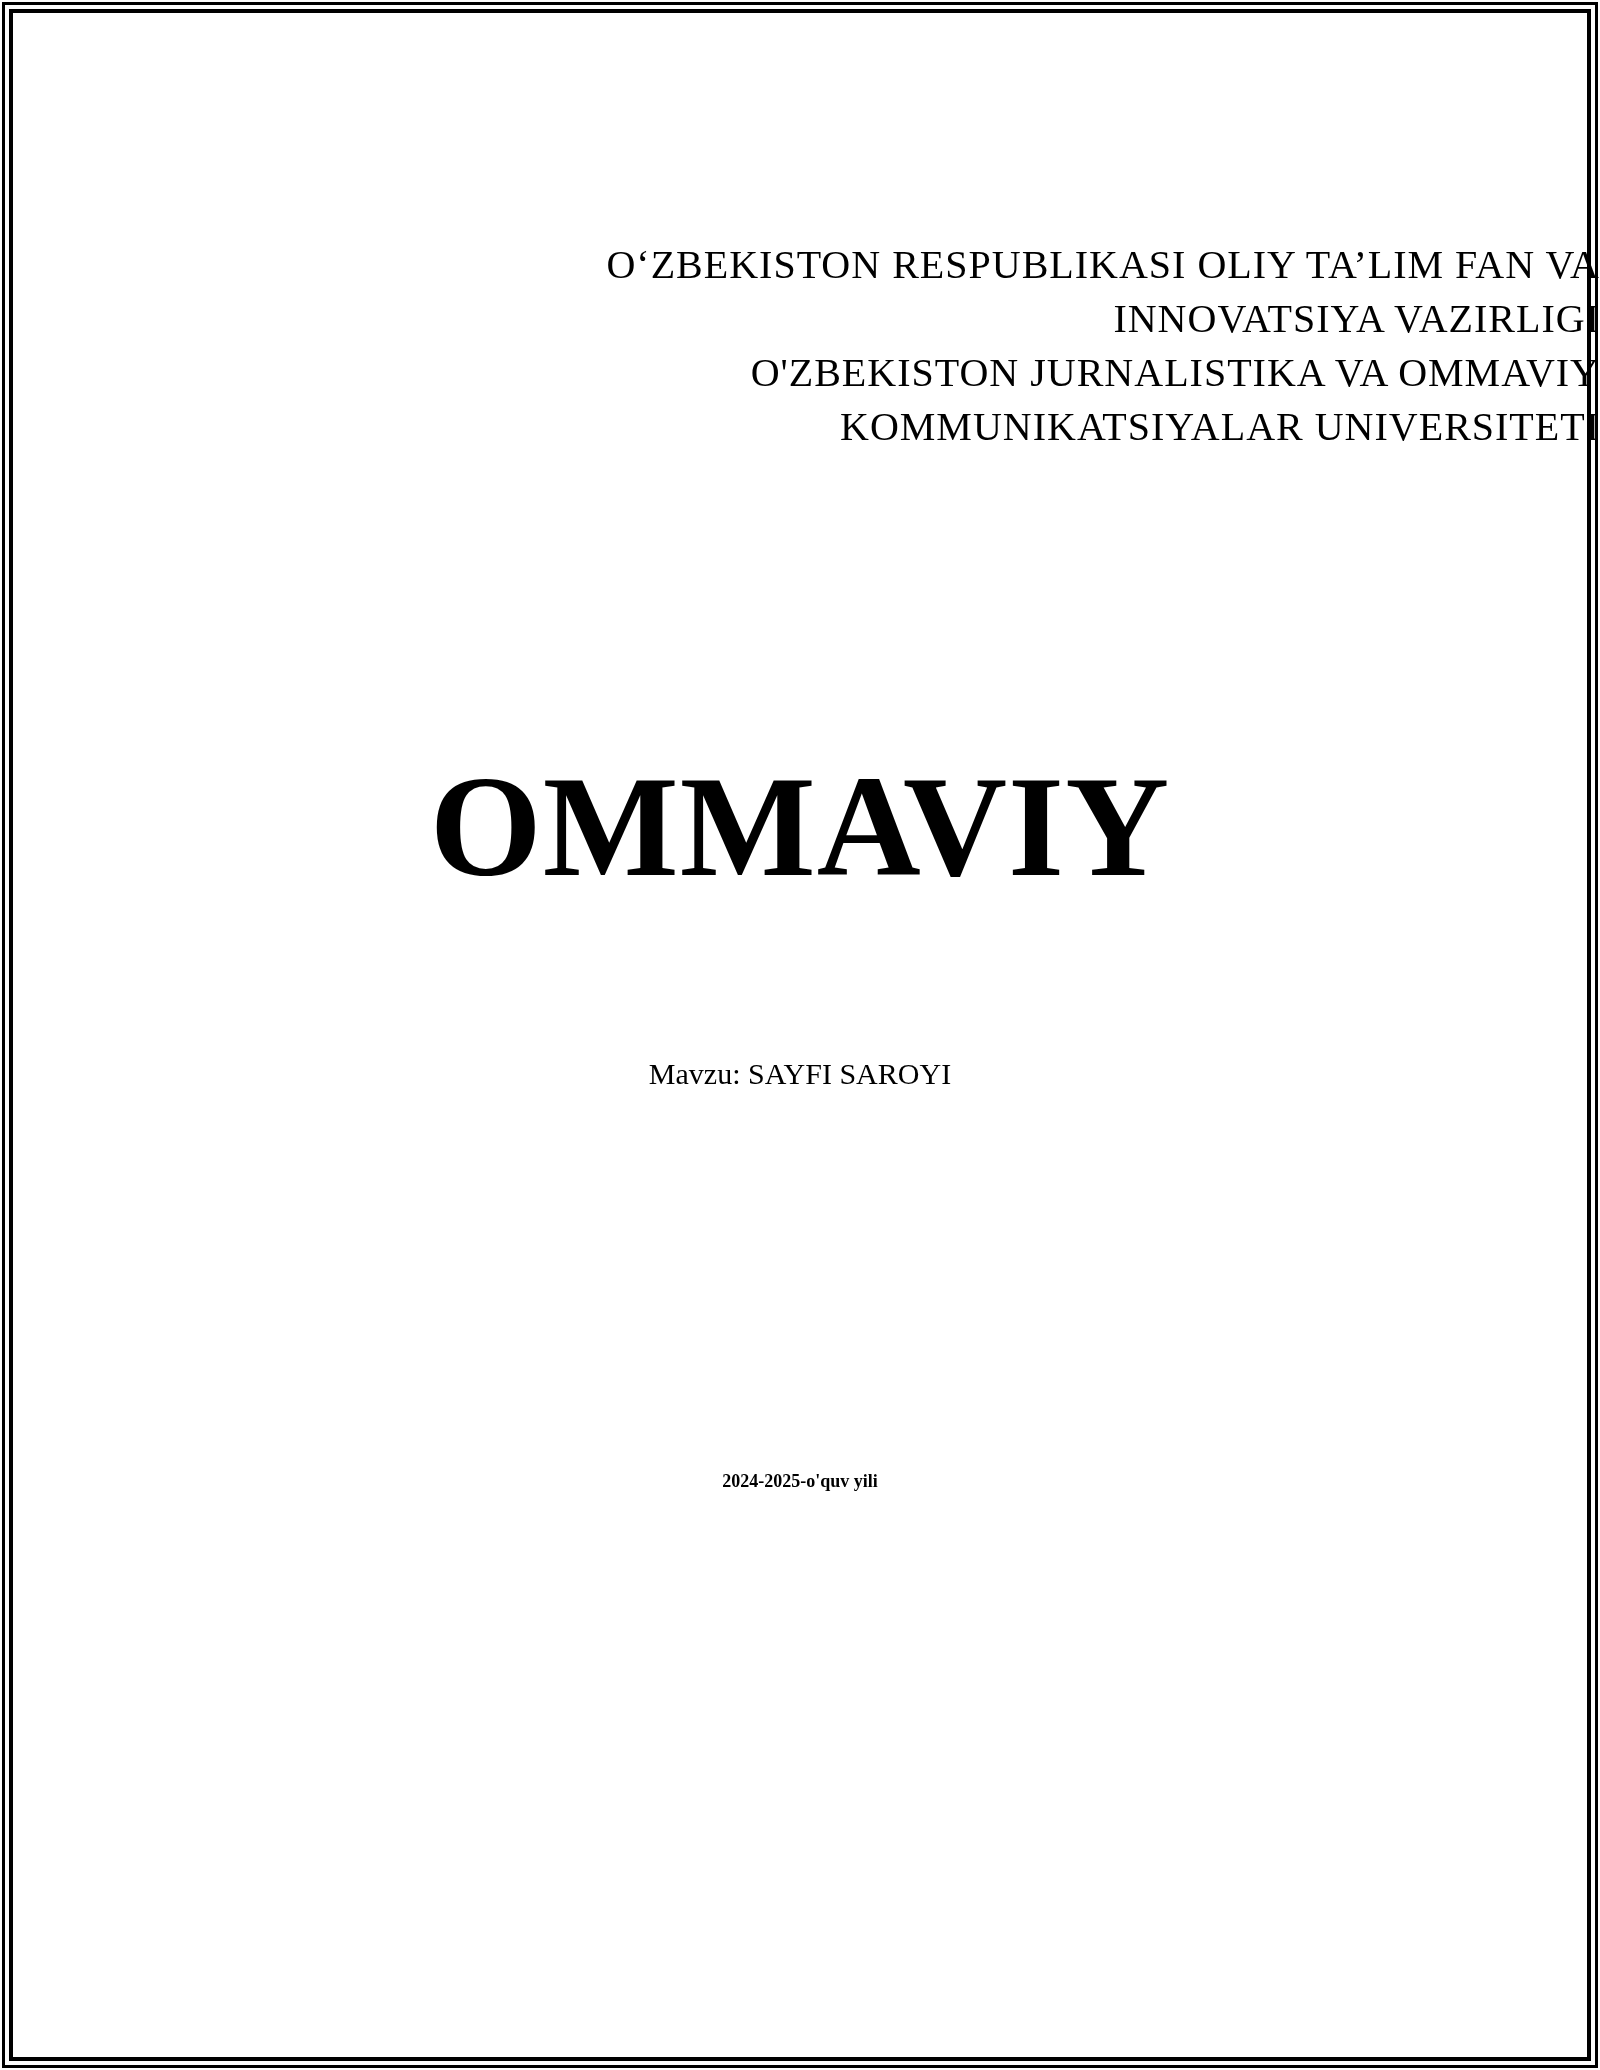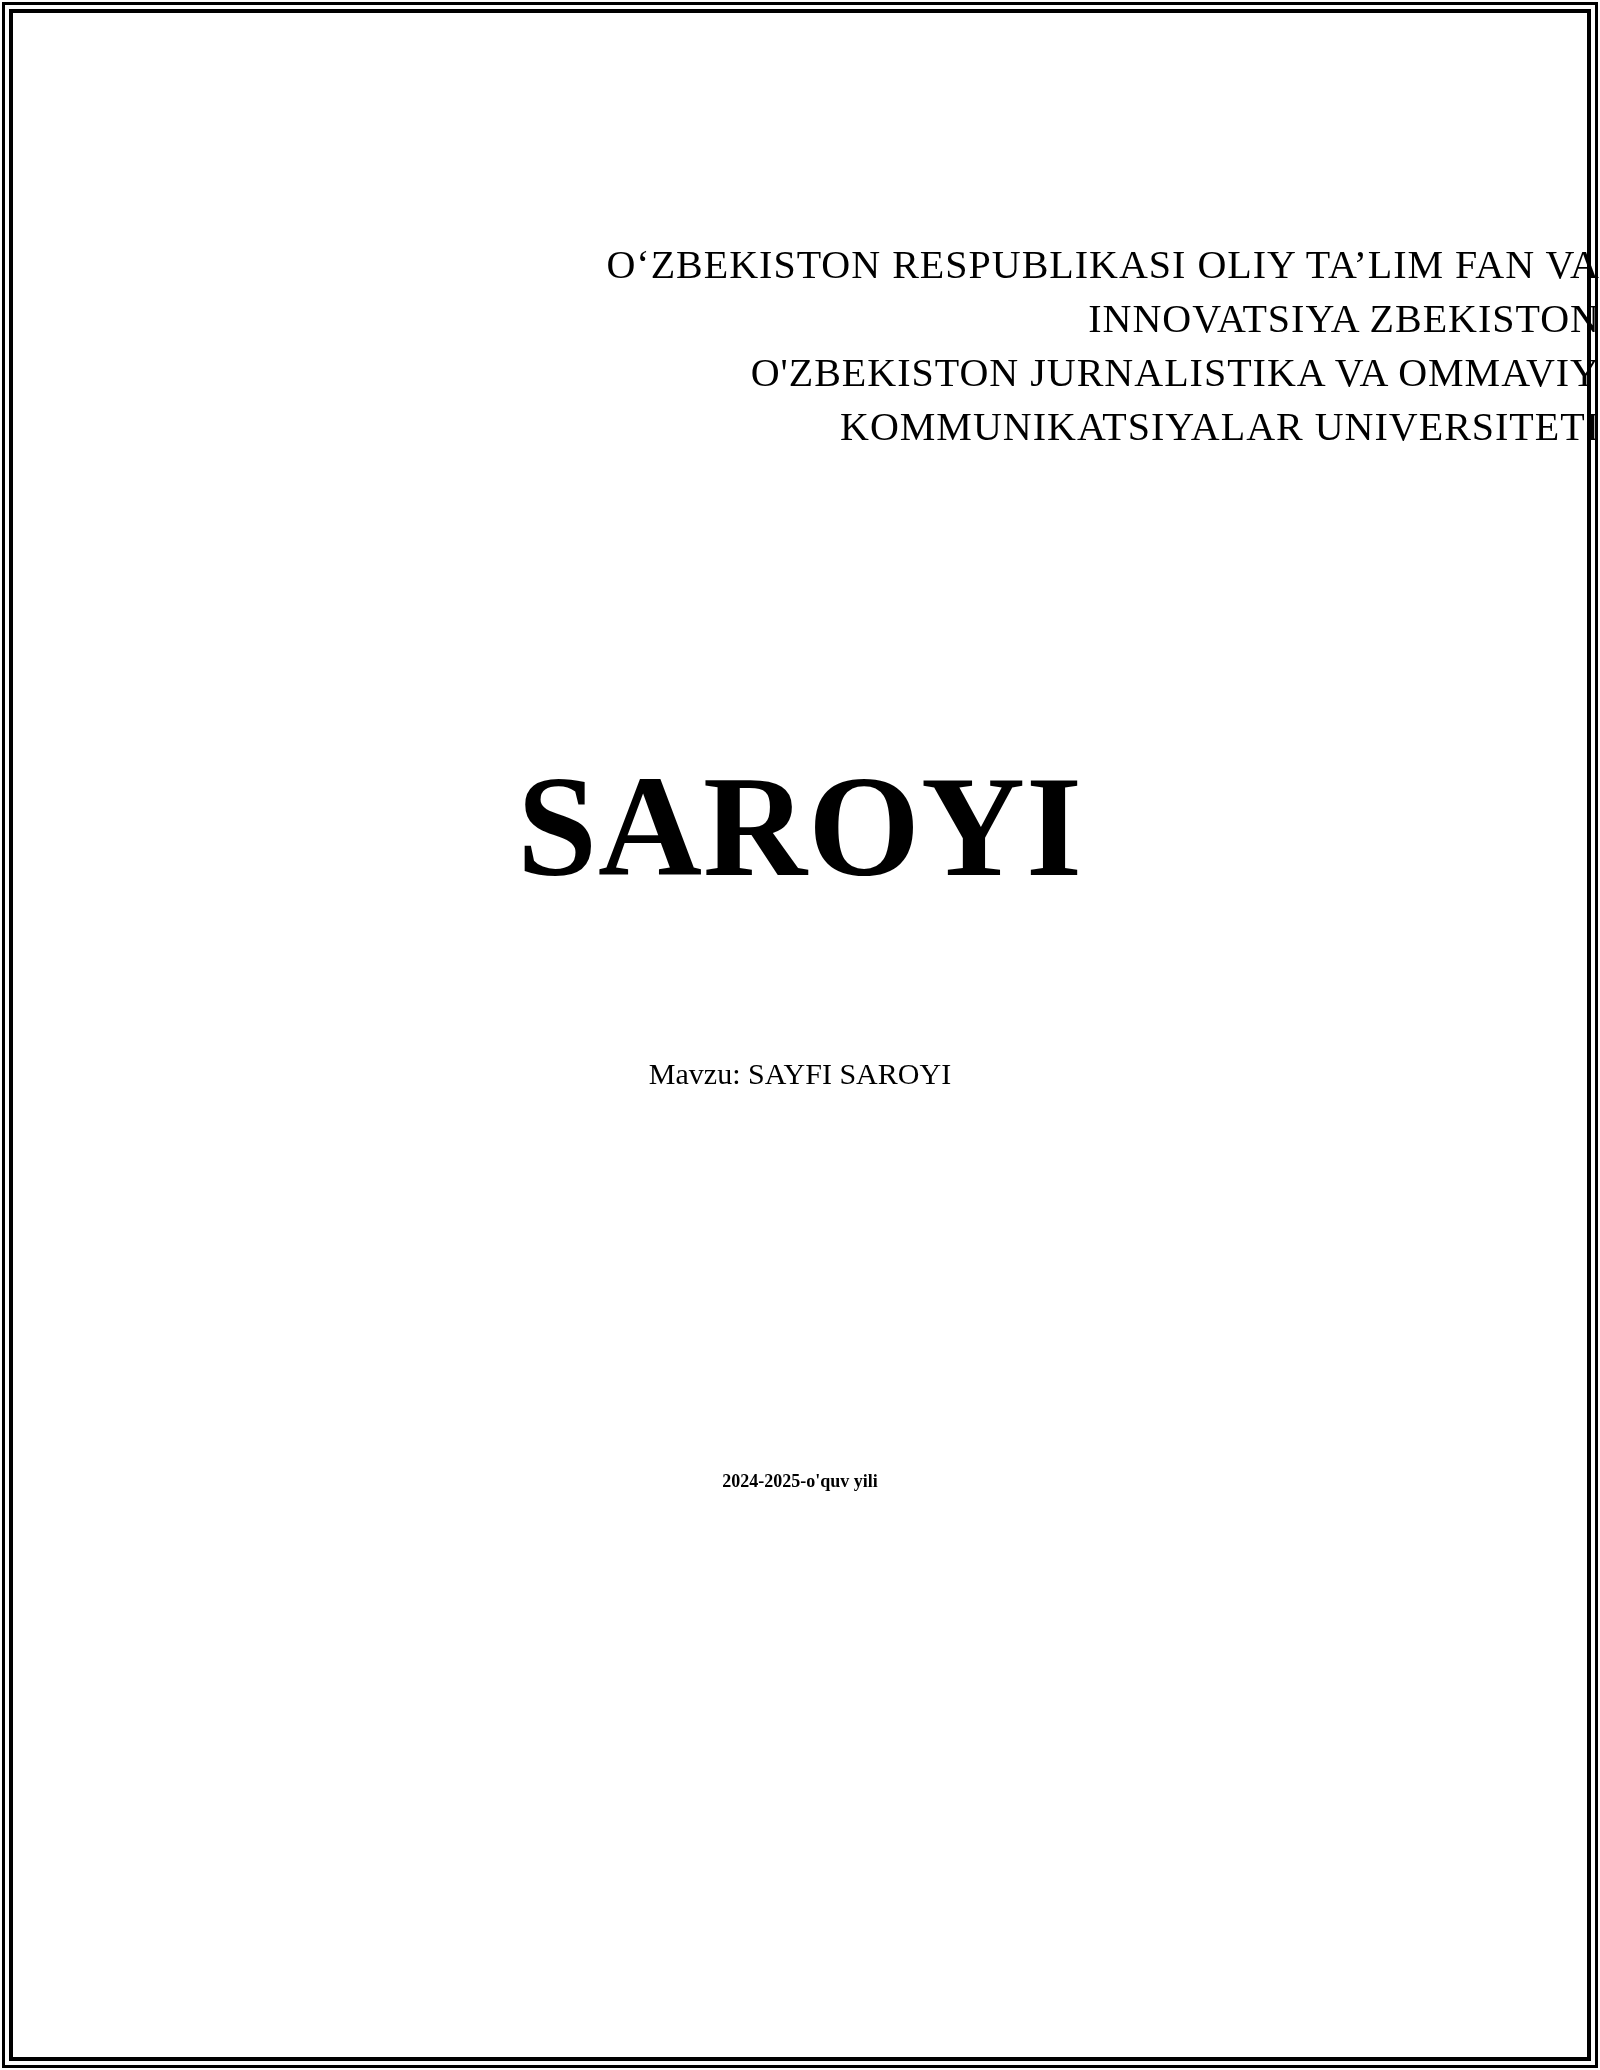--- a/index.html
+++ b/index.html
@@ -79,23 +79,23 @@
 </style>
 </head>
 <body>
 
 <div class="page">
   <div class="border-outer"></div>
   <div class="border-inner"></div>
 
   <header class="ministry">
     <div class="ministry-line">O‘ZBEKISTON RESPUBLIKASI OLIY TA’LIM FAN VA</div>
-    <div class="ministry-line">INNOVATSIYA ZBEKISTON</div>
+    <div class="ministry-line">INNOVATSIYA VAZIRLIGI</div>
     <div class="ministry-line">O'ZBEKISTON JURNALISTIKA VA OMMAVIY</div>
     <div class="ministry-line">KOMMUNIKATSIYALAR UNIVERSITETI</div>
   </header>
 
-  <h1 class="doc-title">SAROYI</h1>
+  <h1 class="doc-title">OMMAVIY</h1>
 
   <div class="topic">Mavzu: SAYFI SAROYI</div>
 
   <div class="year">2024-2025-o'quv yili</div>
 </div>
 
 </body></html>

